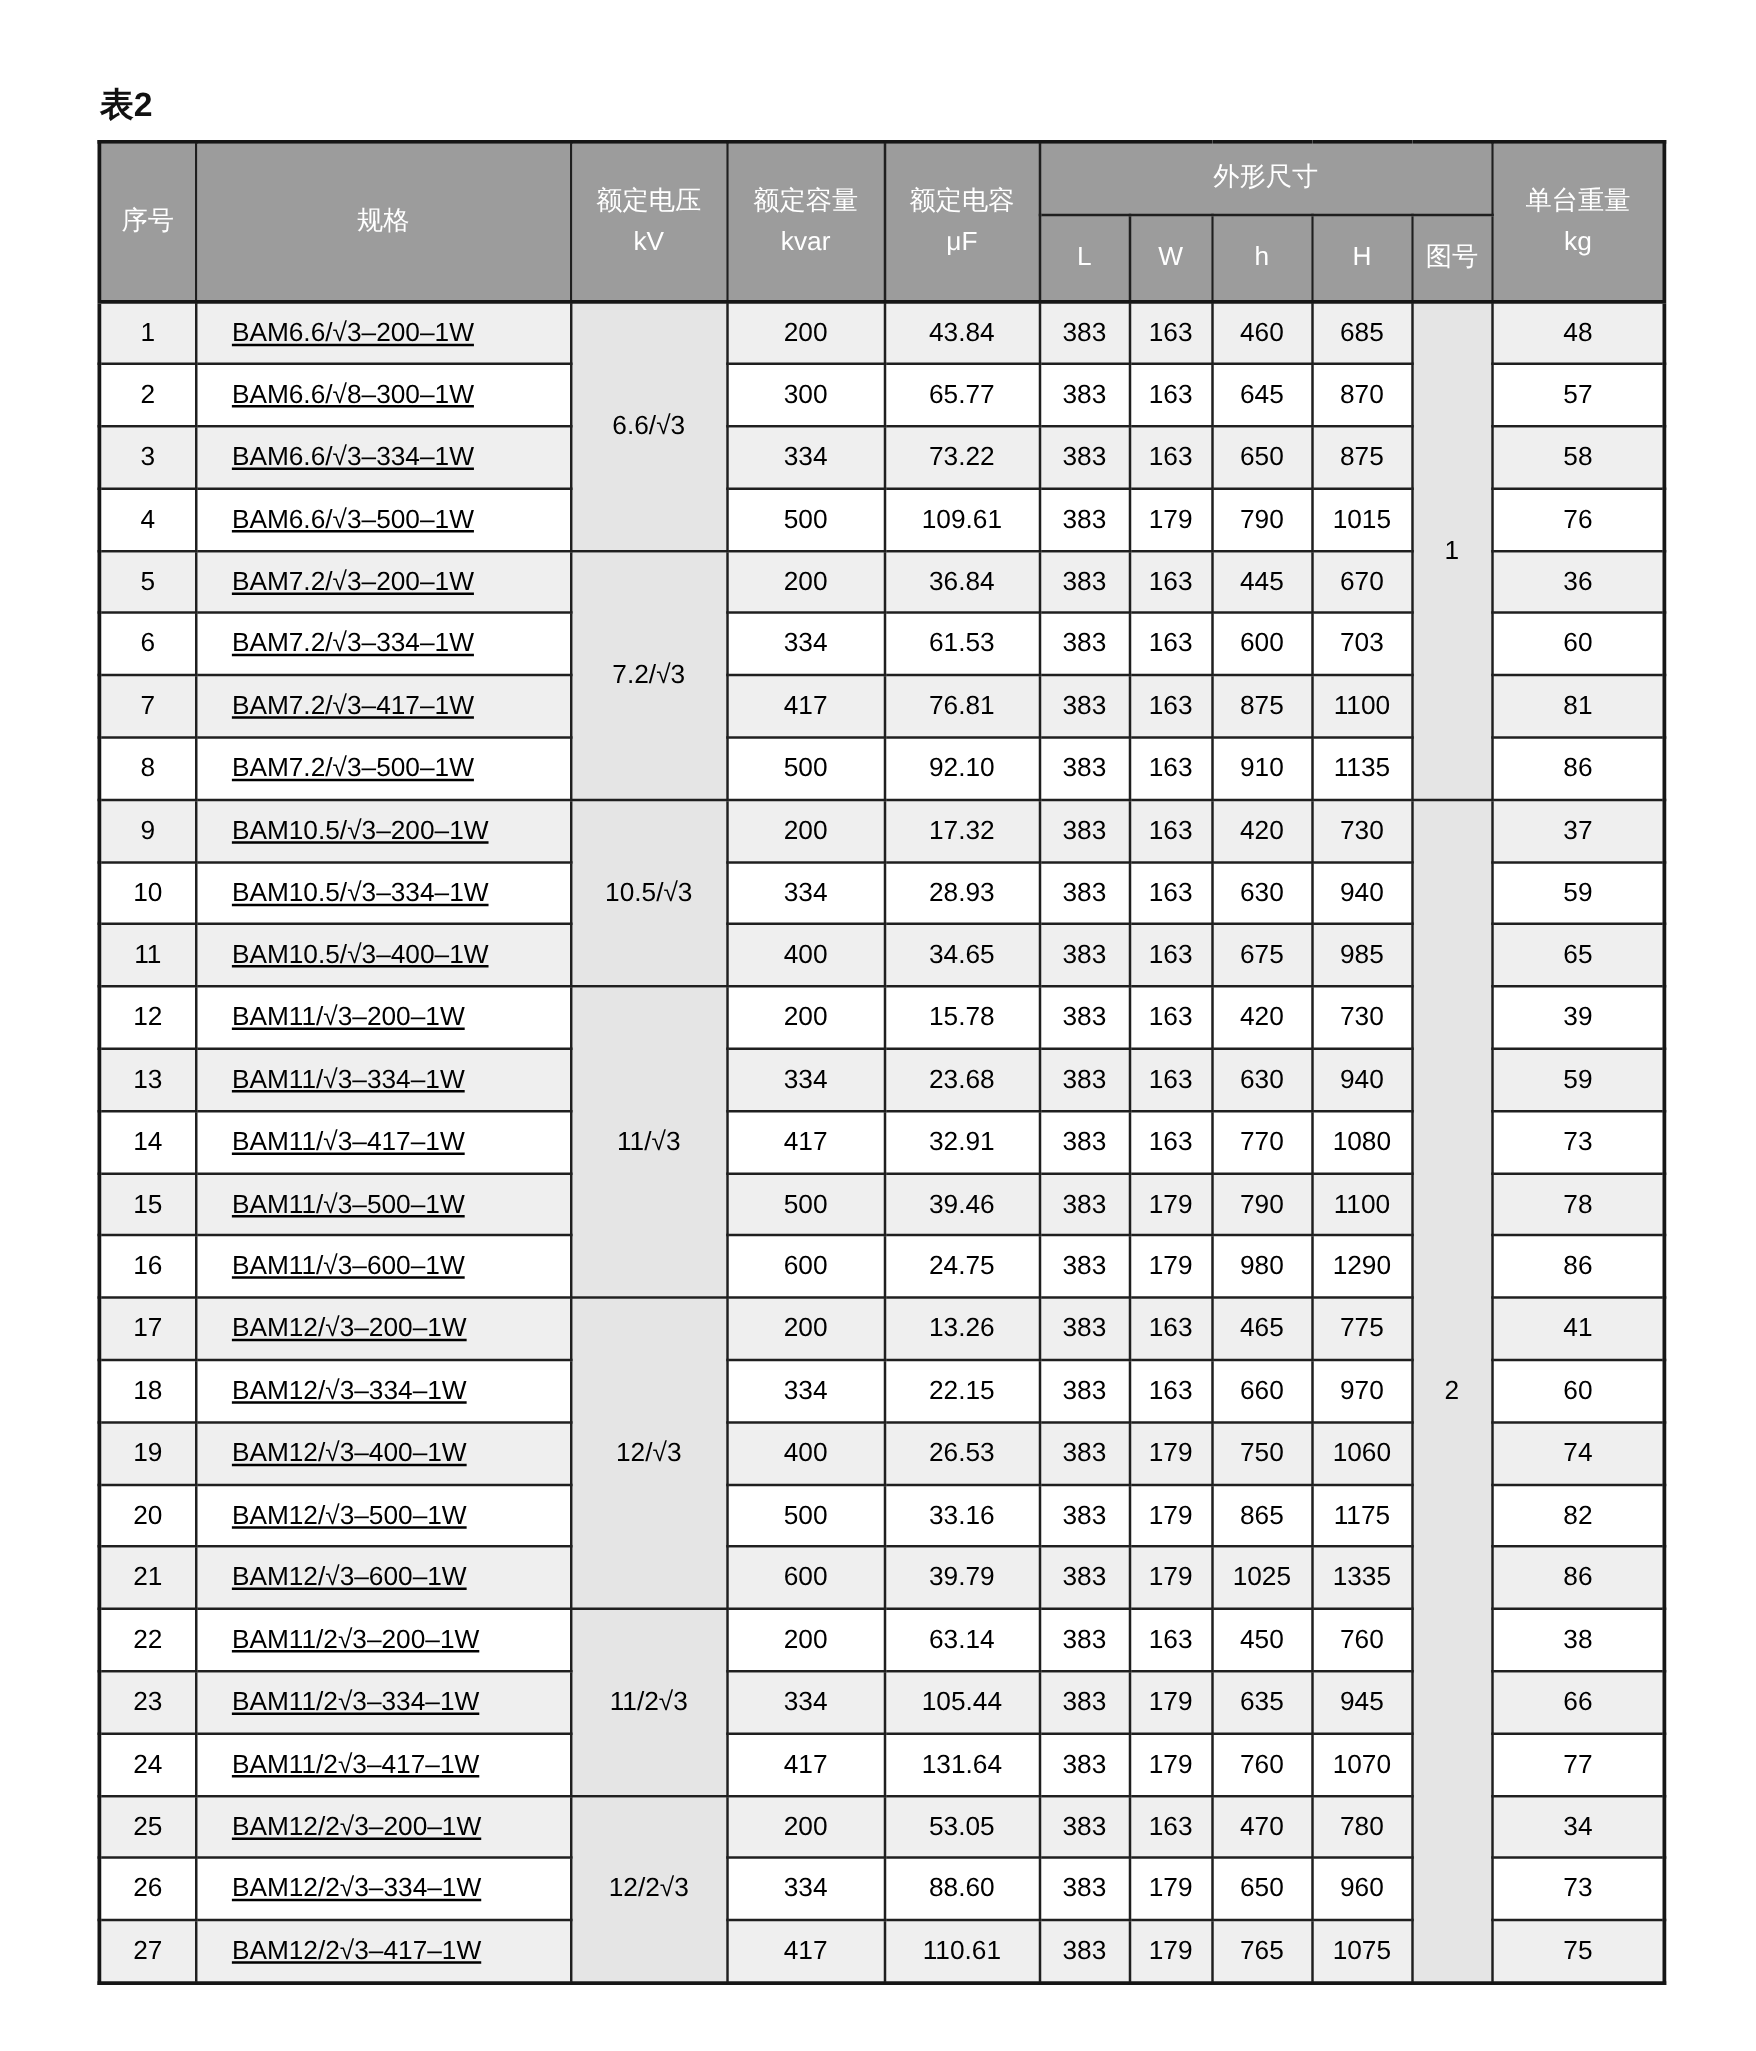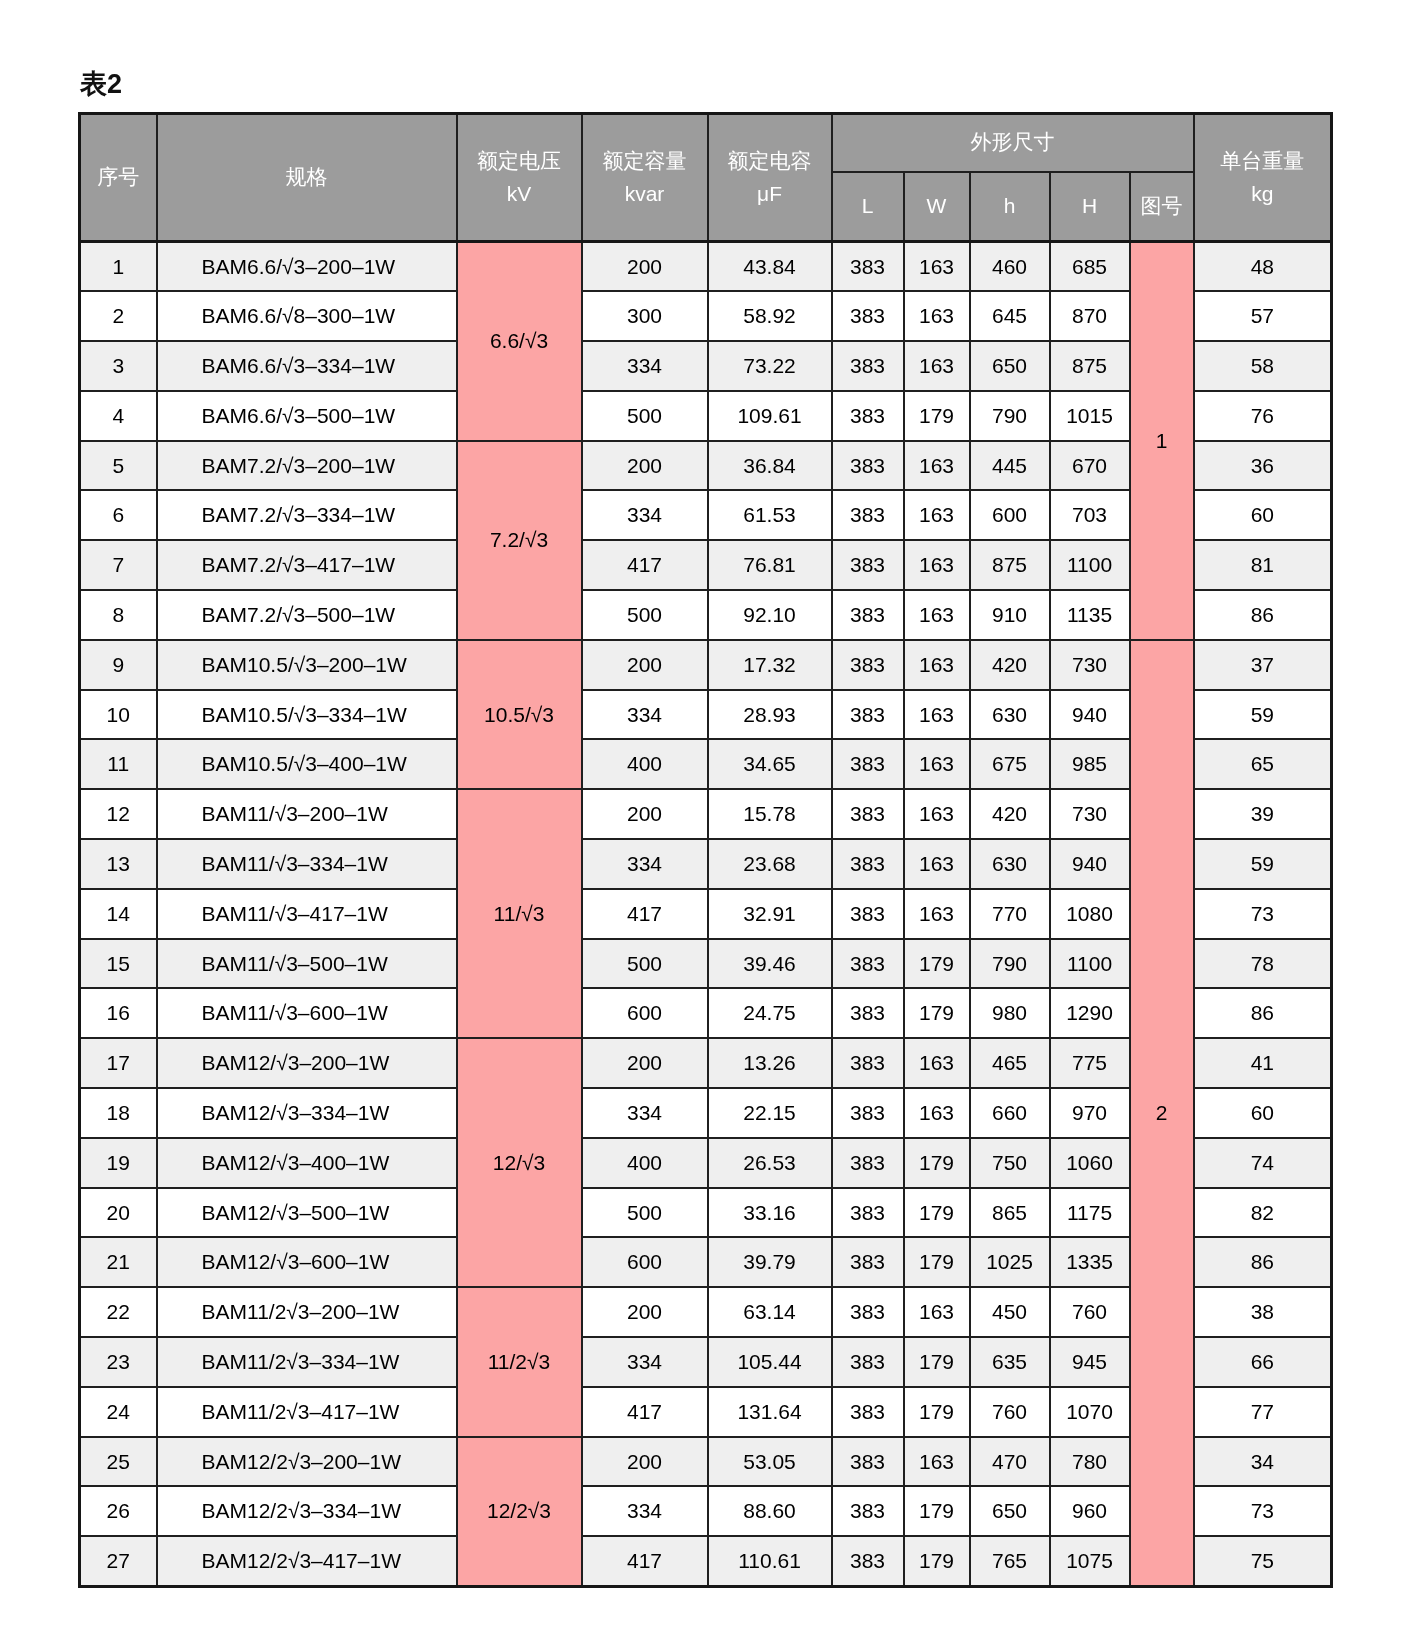--- a/index.html
+++ b/index.html
@@ -43,24 +43,25 @@
     color: #ffffff;
     font-weight: normal;
     line-height: 1.55;
   }
   .spec-table thead { border-bottom: 3px solid #161616; }
   .spec-table tr.h1 { height: 58px; }
   .spec-table tr.h2 { height: 70px; }
   .spec-table tbody tr { height: 49.8px; }
   .spec-table tbody tr.odd > td:not(.merged) { background: #efefef; }
   .spec-table tbody tr.even > td:not(.merged) { background: #ffffff; }
-  .spec-table td.merged { background: #fca5a5; }
+  .spec-table td.merged { background: #e5e5e5; }
   .spec-table td.spec {
     text-align: left;
-    padding-left: 44px;
+    padding-left: 28px;
+    text-decoration: underline;
   }
   .hdr-stack span { display: block; }
 </style>
 </head>
 <body>
 
 <div class="page">
 
   <div class="doc-title">表2</div>
 
@@ -127,21 +128,21 @@
           <td>163</td>
           <td>460</td>
           <td>685</td>
           <td class="merged" rowspan="8">1</td>
           <td>48</td>
         </tr>
         <tr class="even">
           <td>2</td>
           <td class="spec">BAM6.6/√8–300–1W</td>
           <td>300</td>
-          <td>58.92</td>
+          <td>65.77</td>
           <td>383</td>
           <td>163</td>
           <td>645</td>
           <td>870</td>
           <td>57</td>
         </tr>
         <tr class="odd">
           <td>3</td>
           <td class="spec">BAM6.6/√3–334–1W</td>
           <td>334</td>

